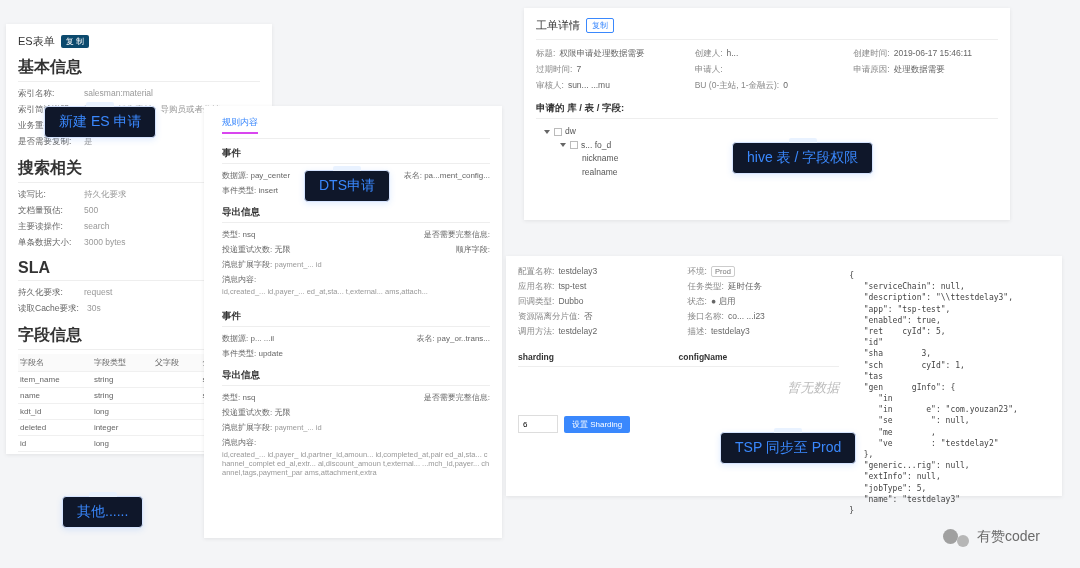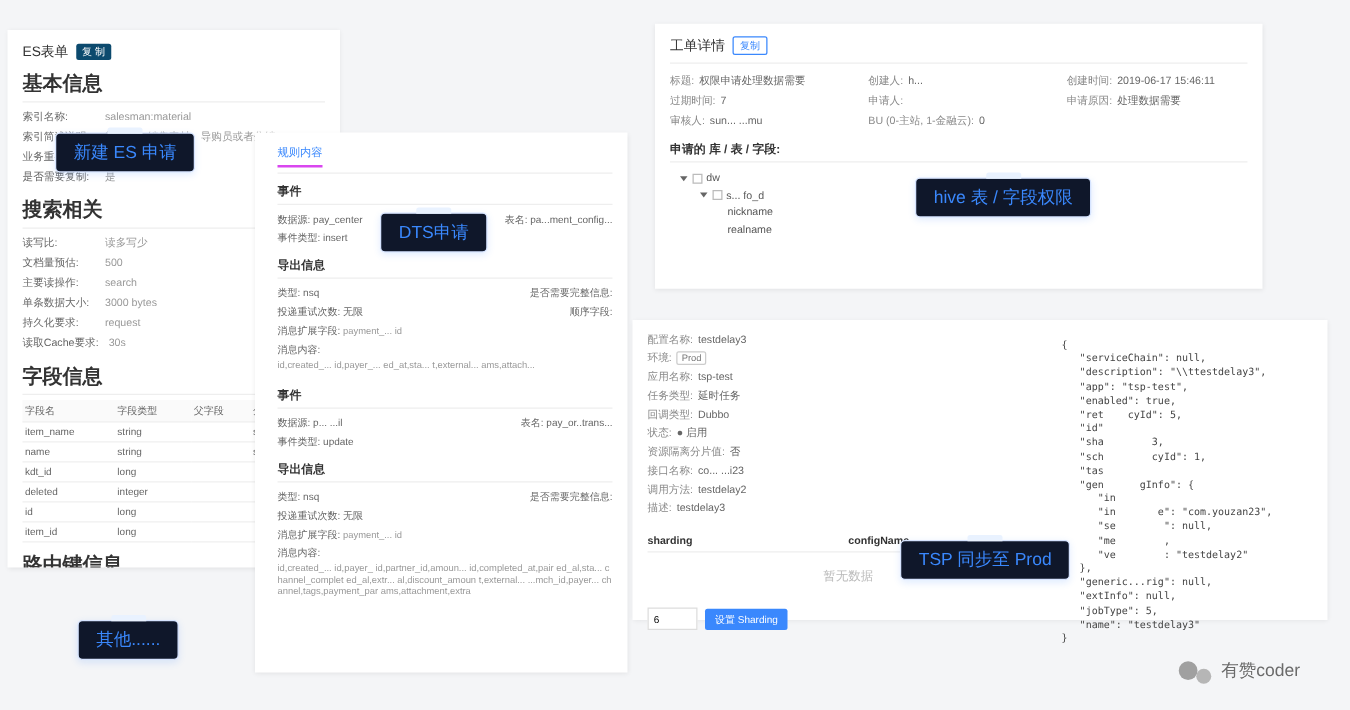--- a/index.html
+++ b/index.html
@@ -33,43 +33,43 @@
     table.mini th, table.mini td { text-align: left; padding: 3px 2px; border-bottom: 1px solid #f0f0f0; color:#666;}
     table.mini th { background: #fafafa; font-weight: 500; }
     
     .dts { left: 204px; top: 106px; width: 298px; height: 432px; overflow: hidden; padding-left:18px; background:#fff;}
     .dts .sec-h { font-size: 9.5px; font-weight:600;}
     .dts-row { display:flex; justify-content:space-between; font-size:8px; color:#666; padding:2px 0;}
     .dts .small { color:#999; font-size:7.5px; word-break:break-all;}
     .tabs { display:flex; gap:12px; font-size:9px; border-bottom:1px solid #eee; padding-bottom:4px; margin-bottom:4px;}
     .tabs .active{ color:#3a88fd; border-bottom:2px solid #d946ef; padding-bottom:3px;}
     
-    .wo { left: 524px; top: 19px; width: 486px; height: 212px; }
+    .wo { left: 524px; top: 8px; width: 486px; height: 212px; }
     .wo-title { font-size: 11px; display:flex; align-items:center; gap:6px; margin-bottom:8px; border-bottom:1px solid #eee; padding-bottom:6px;}
     .wo-grid { display:grid; grid-template-columns: 1fr 1fr 1fr; gap: 4px 14px; font-size:8.5px; }
     .wo-grid .cell { display:flex;}
     .wo-grid .cell .k{ color:#888; margin-right:4px;}
     .wo-grid .cell .v{ color:#666;}
     .wo-sec-h { font-size:9.5px; font-weight:600; margin-top:10px; border-bottom:1px solid #eee; padding-bottom:3px;}
     .tree { font-size:8.5px; color:#555; padding:6px 0 0 8px; line-height:1.6;}
     .tree .l2 { padding-left:16px;}
     .tree .l3 { padding-left:38px;}
     .chk { display:inline-block; width:8px; height:8px; border:1px solid #bbb; margin-right:3px; vertical-align:middle;}
     .caret { display:inline-block; width:0;height:0; border-top:4px solid #666; border-left:3px solid transparent; border-right:3px solid transparent; margin-right:4px; vertical-align:middle;}
     
     .tsp { left: 506px; top: 256px; width: 556px; height: 240px; display:flex;}
     .tsp-left { flex:1.6; padding-right:10px;}
     .tsp-right { flex:1; font-family:Menlo,Consolas,monospace; font-size:8px; color:#444; white-space:pre; line-height:1.4; padding-top:4px;}
-    .meta-grid{ display:grid; grid-template-columns:1fr; gap:3px 18px; font-size:8.5px;}
+    .meta-grid{ display:grid; grid-template-columns:1fr 1fr; gap:3px 18px; font-size:8.5px;}
     .meta-grid .cell{display:flex;}
     .meta-grid .k{color:#888; margin-right:4px;}
     .meta-grid .v{color:#666;}
     .chip{ display:inline-block; border:1px solid #ccc; color:#777; font-size:7.5px; padding:0 3px; border-radius:2px;}
     .sh-head{ display:grid; grid-template-columns:1fr 1fr; font-size:8.5px; font-weight:600; border-bottom:1px solid #eee; padding:4px 0; margin-top:10px;}
-    .sh-empty{ text-align:center; color:#bbb; font-size:10px; padding:12px 0;}
+    .sh-empty{ text-align:right; color:#bbb; font-size:13px; padding:12px 0;font-style:italic;}
     .sh-action{ display:flex; gap:6px; align-items:center; margin-top:6px;}
     .sh-action input{ width:40px; height:18px; font-size:8px; border:1px solid #ddd; padding:0 4px;}
     .sh-action button{ background:#3a88fd; color:#fff; border:none; font-size:8px; padding:3px 8px; border-radius:2px;}
     
     .callout{
       position:absolute;
       background:#0f172a;
       border:1px solid #d6e4ff;
       border-radius:4px;
       padding:6px 14px;
@@ -111,34 +111,35 @@
       <span class="k">业务重要级:</span>
       <span class="v">L...</span>
     </div>
   <div class="kv">
       <span class="k">是否需要复制:</span>
       <span class="v">是</span>
     </div>
   <div class="sec-h">搜索相关</div>
   <div class="kv">
       <span class="k">读写比:</span>
-      <span class="v">读多写少</span>
+      <span class="v">持久化要求</span>
     </div>
   <div class="kv">
       <span class="k">文档量预估:</span>
       <span class="v">500</span>
     </div>
   <div class="kv">
       <span class="k">主要读操作:</span>
       <span class="v">search</span>
     </div>
   <div class="kv">
       <span class="k">单条数据大小:</span>
       <span class="v">3000 bytes</span>
     </div>
+  <div class="sec-h">SLA</div>
   <div class="kv">
       <span class="k">持久化要求:</span>
       <span class="v">request</span>
     </div>
   <div class="kv">
       <span class="k">读取Cache要求:</span>
       <span class="v">30s</span>
     </div>
   <div class="sec-h">字段信息</div>
   <table class="mini">

